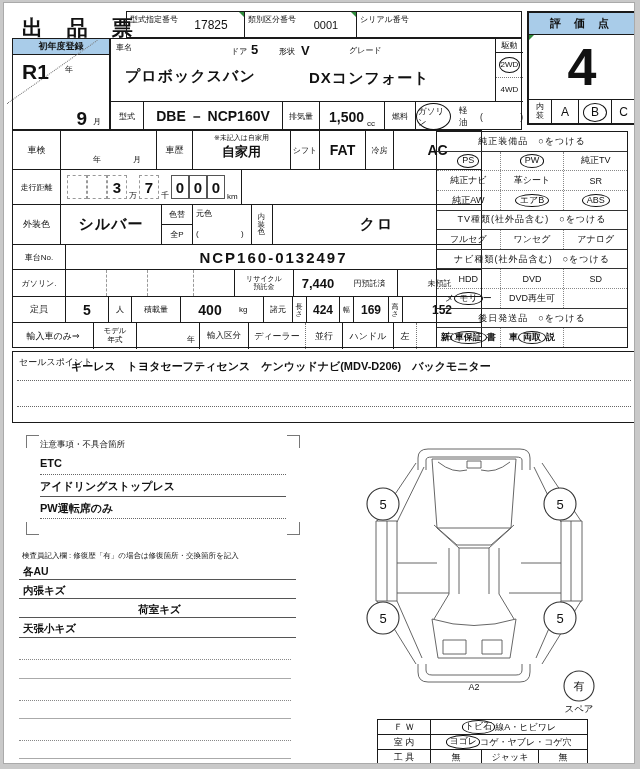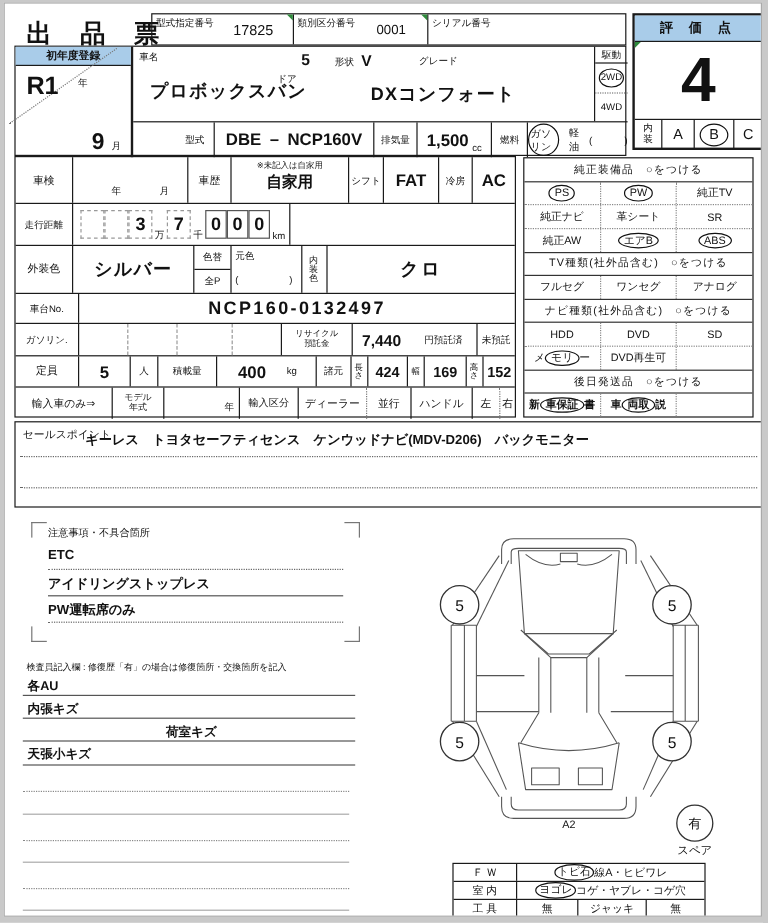--- a/index.html
+++ b/index.html
@@ -77,57 +77,57 @@
         <div class="abs" style="left:-6px;top:48px;width:110px;border-top:1px dotted #777;transform:rotate(-35deg);transform-origin:left top;"></div>
         <span class="abs bold" style="left:9px;top:5px;font-size:21px;">R1</span>
         <span class="abs lbl" style="left:52px;top:9px;">年</span>
         <span class="abs bold" style="right:22px;bottom:2px;font-size:19px;">9</span>
         <span class="abs lbl" style="right:8px;bottom:5px;">月</span>
       </div>
     </div>
 
     <div class="abs" style="left:98px;top:0;width:384px;height:62px;">
       <span class="abs lbl" style="left:5px;top:3px;">車名</span>
-      <span class="abs lbl" style="left:120px;top:7px;margin-top:14px;">ドア</span>
+      <span class="abs lbl" style="left:120px;top:7px;">ドア</span>
       <span class="abs bold" style="left:140px;top:3px;font-size:13px;">5</span>
       <span class="abs lbl" style="left:168px;top:7px;">形状</span>
       <span class="abs bold" style="left:190px;top:4px;font-size:13px;">V</span>
       <span class="abs lbl" style="left:238px;top:6px;">グレード</span>
       <span class="abs bold" style="left:14px;top:28px;font-size:15px;letter-spacing:1px;">プロボックスバン</span>
       <span class="abs bold" style="left:198px;top:30px;font-size:15px;letter-spacing:1px;">DXコンフォート</span>
     </div>
 
     <div class="abs" style="left:482px;top:0;width:28px;height:62px;border-left:1px solid #1a1a1a;">
       <div class="c lbl" style="height:13px;border-bottom:1px solid #1a1a1a;">駆動</div>
       <div class="c" style="height:24px;border-bottom:1px dotted #777;font-size:8px;">
         <span class="oval" style="padding:2px 1px;">2WD</span>
       </div>
       <div class="c" style="height:23px;font-size:8px;">4WD</div>
     </div>
 
-    <div class="abs row" style="left:98px;top:62px;width:412px;height:30px;border-top:1px solid #1a1a1a;padding-left:36px;">
+    <div class="abs row" style="left:98px;top:62px;width:412px;height:30px;border-top:1px solid #1a1a1a;">
       <div class="c cellR lbl" style="width:32px;">型式</div>
       <div class="c cellR bold" style="width:138px;font-size:14px;">DBE － NCP160V</div>
       <div class="c cellR lbl" style="width:36px;">排気量</div>
       <div class="c cellR" style="width:64px;">
         <span class="bold" style="font-size:14px;">1,500</span>
         <span class="lbl" style="margin-left:3px;align-self:flex-end;padding-bottom:3px;">cc</span>
       </div>
       <div class="c cellR lbl" style="width:30px;">燃料</div>
       <div class="c" style="flex:1;font-size:8.5px;">
         <span class="oval" style="padding:2px 1px;">ガソリン</span>
         <span style="margin:0 6px 0 8px;">軽油</span>
         <span>(</span>
         <span style="display:inline-block;width:42px;"></span>
         <span>)</span>
       </div>
     </div>
   </div>
 
-  <div class="abs b" style="left:8px;top:127px;width:418px;height:218px;">
+  <div class="abs b" style="left:8px;top:127px;width:470px;height:218px;">
 
     <div class="row" style="height:38px;">
       <div class="c cellR" style="width:47px;font-size:9px;">車検</div>
       <div class="cellR" style="width:95px;position:relative;">
         <span class="abs lbl" style="left:32px;bottom:4px;">年</span>
         <span class="abs lbl" style="left:72px;bottom:4px;">月</span>
       </div>
       <div class="c cellR" style="width:35px;font-size:9px;">車歴</div>
       <div class="cellR" style="width:97px;text-align:center;">
         <div style="font-size:7px;padding-top:2px;">※未記入は自家用</div>

